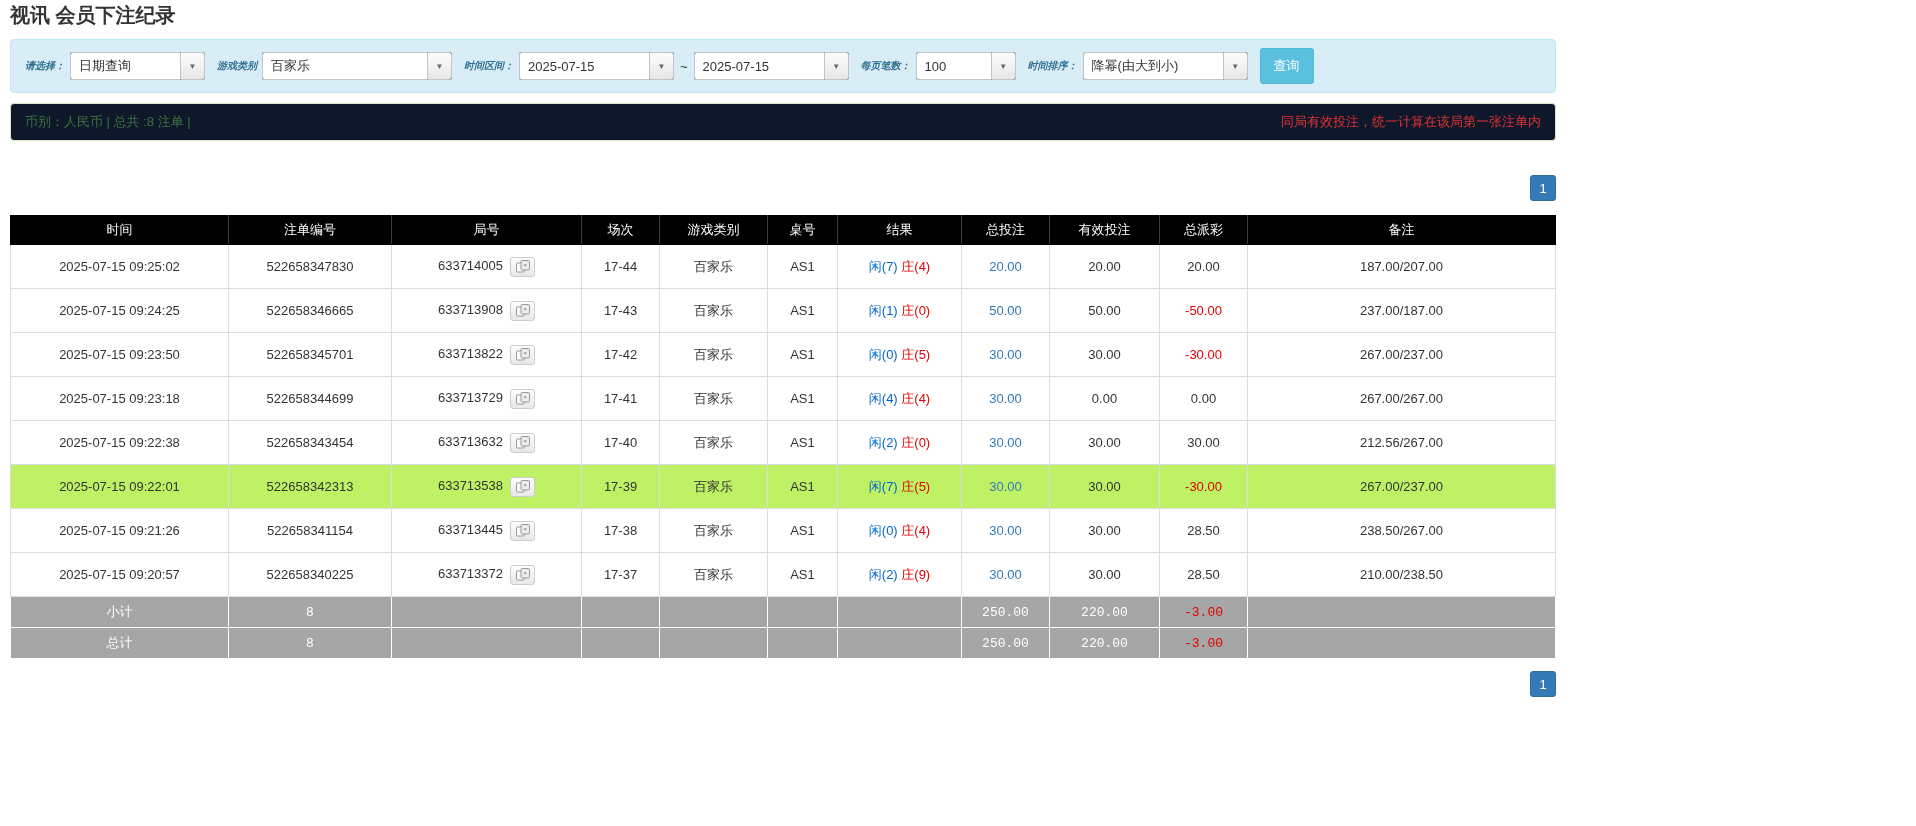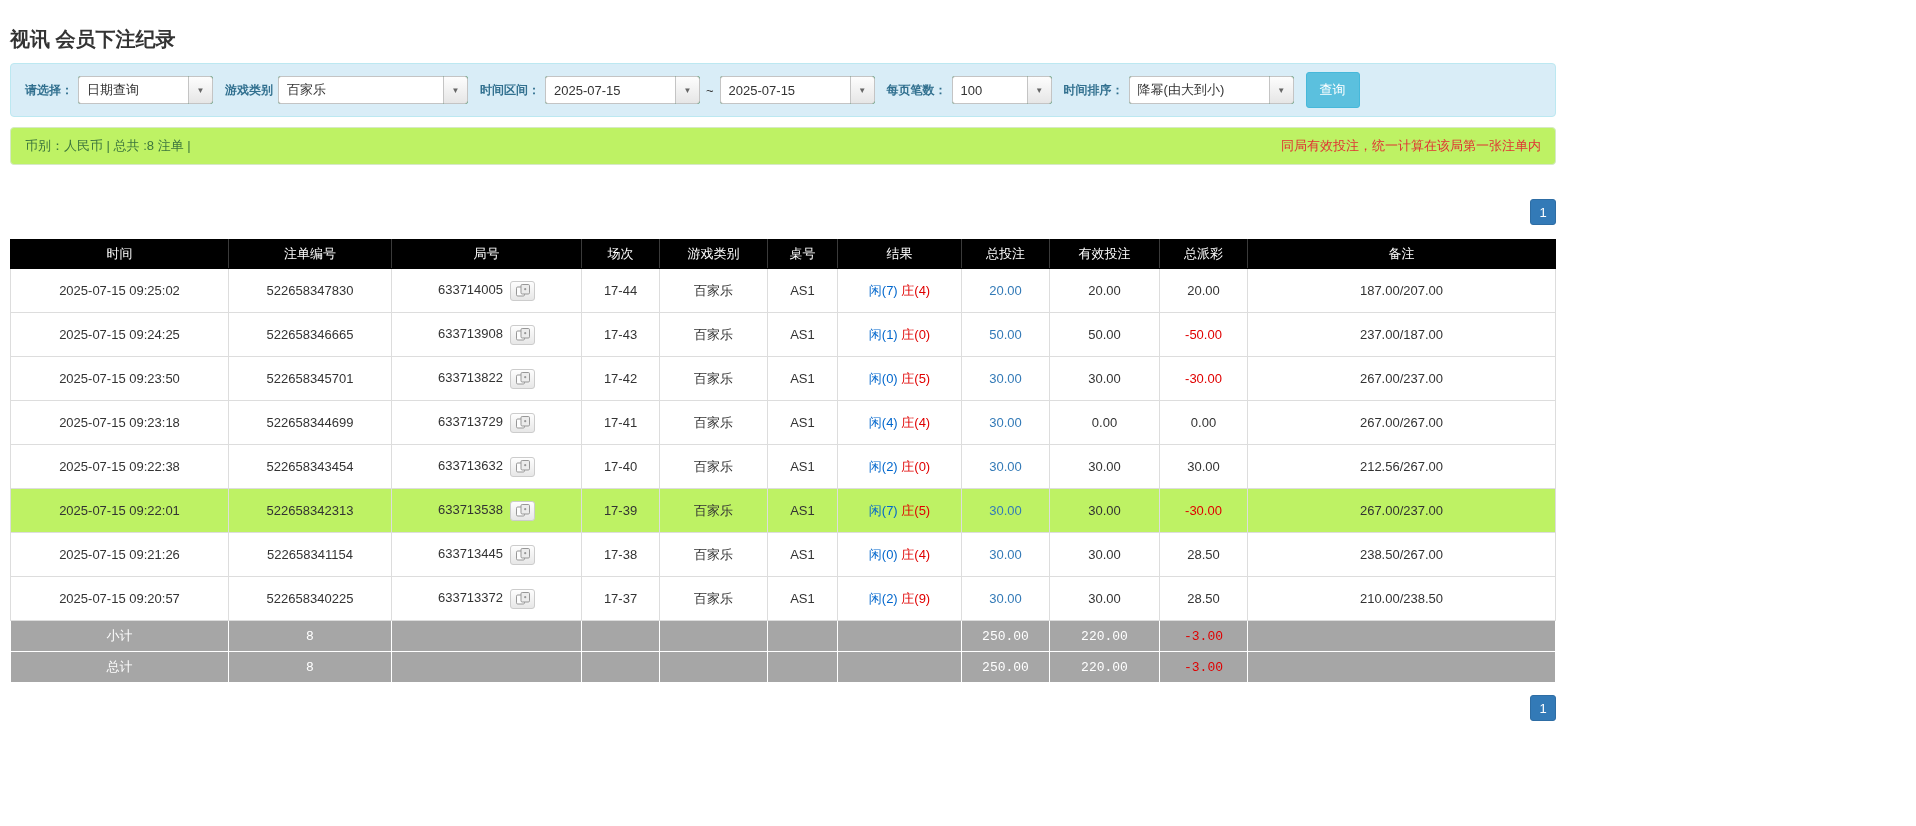--- a/index.html
+++ b/index.html
@@ -2,29 +2,29 @@
 <html><head>
 <meta charset="utf-8">
 <style>
   * { box-sizing: border-box; margin: 0; padding: 0; }
   html, body { background: #fff; }
   body {
     width: 1916px; height: 826px; overflow: hidden;
     font-family: "Liberation Sans", "DejaVu Sans", sans-serif;
     font-size: 13px; color: #333;
   }
-  .content { width: 1546px; margin-left: 10px; padding-top: 16px; margin-top: 8px; }
+  .content { width: 1546px; margin-left: 10px; padding-top: 0; }
   .page-title { font-size: 20px; font-weight: bold; color: #333; padding: 2px 0 10px 0; }
 
   
   .filter-bar {
     background: #d9edf7; border: 1px solid #bce8f1; border-radius: 4px;
     padding: 8px 14px; display: flex; align-items: center; white-space: nowrap;
   }
-  .filter-label { color: #31708f; font-weight: bold; font-size: 12px; margin: 0 5px 0 12px; }
+  .filter-label { color: #31708f; font-weight: bold; font-size: 10px; margin: 0 5px 0 12px; font-style: italic; }
   .filter-label:first-child { margin-left: 0; }
   .combo { display: inline-flex; align-items: stretch; height: 28px; background:#15803d; border-radius:3px; }
   .combo-input {
     border: 1px solid #c4c4c4; border-right: none; background: #fff; color: #333;
     padding: 0 8px; font-size: 13px; height: 28px; border-radius: 3px 0 0 3px; outline: none;
     font-family: "Liberation Sans", "DejaVu Sans", sans-serif;
   }
   .caret-btn {
     width: 25px; border: 1px solid #c4c4c4; background: linear-gradient(#fdfdfd, #e6e6e6);
     border-radius: 0 3px 3px 0; color: #777; cursor: pointer; display: flex;
@@ -35,21 +35,21 @@
   .w75 { width: 75px; } .w140 { width: 140px; }
   .tilde { margin: 0 6px; color: #333; }
   .search-btn {
     background: #5bc0de; border: 1px solid #46b8da; color: #fff; border-radius: 3px;
     height: 36px; padding: 0 13px; margin-left: 12px; font-size: 13px; cursor: pointer;
     font-family: "Liberation Sans", "DejaVu Sans", sans-serif;
   }
 
   
   .summary-bar {
-    background: #bef264; border: 1px solid #d6e9c6; border-radius: 4px; margin-top: 10px;
+    background: #0f172a; border: 1px solid #d6e9c6; border-radius: 4px; margin-top: 10px;
     padding: 9px 14px; display: flex; justify-content: space-between; align-items: center;
   }
   .summary-left { color: #3c763d; }
   .summary-right { color: #e03333; }
 
   
   .pager { display: flex; justify-content: flex-end; }
   .pager.top { margin-top: 34px; }
   .pager.bottom { margin-top: 12px; }
   .page-badge {

